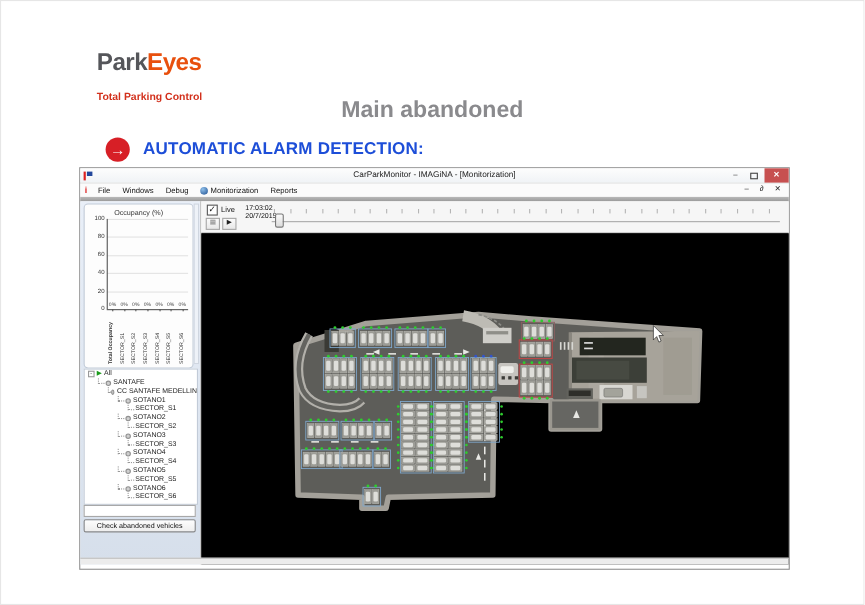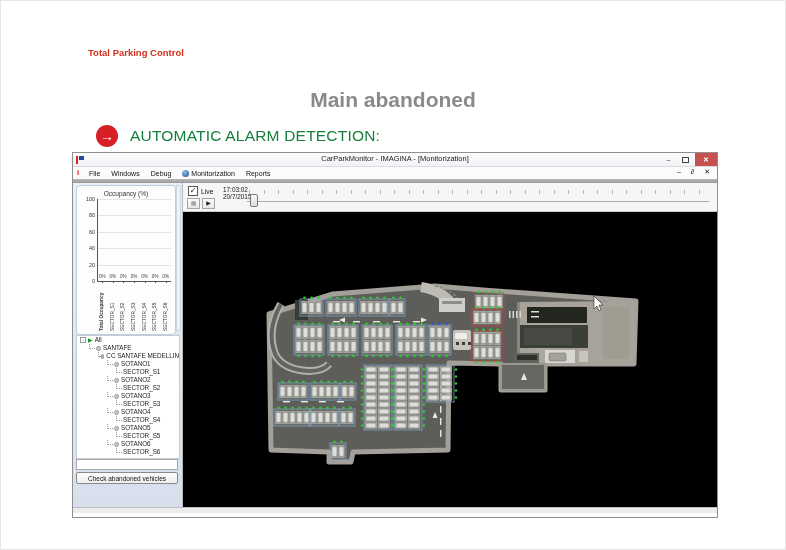--- a/index.html
+++ b/index.html
@@ -2,25 +2,25 @@
 <html><head>
 <meta charset="utf-8">
 <style>
   html,body{margin:0;padding:0}
   body{width:786px;height:550px;background:#fff;font-family:"Liberation Sans",sans-serif;position:relative;overflow:hidden}
   
   #slide-border{position:absolute;inset:0;border:1px solid #e6e6e6;pointer-events:none}
   #brand{position:absolute;left:88px;top:46px;line-height:1}
   #brand .b1{font-size:22px;font-weight:bold;color:#55565a;letter-spacing:-.5px}
   #brand .b2{font-size:22px;font-weight:bold;color:#e8500e;letter-spacing:-.5px}
-  #brand .tag{font-size:9.5px;font-weight:bold;color:#d2301c;margin-top:2px}
+  #brand .tag{font-size:9.5px;font-weight:bold;color:#d2301c;margin-top:16px}
   #main-title{position:absolute;left:0;top:88px;width:100%;text-align:center;font-size:21px;font-weight:bold;color:#8a8a8d}
   #bullet{position:absolute;left:96px;top:124px;height:24px;display:flex;align-items:center}
   #bullet .dot{width:22px;height:22px;border-radius:50%;background:#d71f26;color:#fff;display:flex;align-items:center;justify-content:center;font-size:14px;font-weight:bold}
-  #bullet .txt{margin-left:12px;font-size:15.5px;font-weight:normal;color:#15803d;letter-spacing:.2px}
+  #bullet .txt{margin-left:12px;font-size:15.5px;font-weight:bold;color:#1d4ed8;letter-spacing:.2px}
   
   #win{position:absolute;left:72px;top:152px;width:646px;height:366px;background:#fff;border:1px solid #8f8f8f;box-sizing:border-box}
   #titlebar{position:absolute;left:0;top:0;width:100%;height:14px;background:linear-gradient(#fdfdfd,#f0f3f6);border-bottom:1px solid #dcdcdc;box-sizing:border-box}
   #titlebar .ttl{position:absolute;left:0;top:1px;width:100%;text-align:center;font-size:7.5px;color:#222}
   #appicon{position:absolute;left:3px;top:3px;width:8px;height:8px}
   #appicon .r{position:absolute;left:0;top:0;width:2px;height:8px;background:#d22}
   #appicon .b{position:absolute;left:3px;top:0;width:5px;height:4px;background:#23489c}
   .wc{position:absolute;top:0;height:13px;width:17px;font-size:7px;text-align:center;line-height:13px;color:#333}
   #wc-min{right:40px}
   #wc-res{right:23px}
@@ -75,20 +75,21 @@
   #thumb{position:absolute;left:3px;top:11px;width:8px;height:13px;background:linear-gradient(#fafafa,#dcdcdc);border:1px solid #777;border-radius:2px;box-sizing:border-box}
   #viewer{position:absolute;left:0;top:29px;width:534px;height:301px;background:#000;overflow:hidden}
   #statusbar{position:absolute;left:0;bottom:0;width:644px;height:6px;background:#ececec;border-top:1px solid #bdbdbd;box-sizing:border-box}
 </style>
 </head>
 <body>
 
 <div id="slide-border"></div>
 
 <div id="brand">
+  <div><span class="b1">Park</span><span class="b2">Eyes</span></div>
   <div class="tag">Total Parking Control</div>
 </div>
 
 <div id="main-title">Main abandoned</div>
 
 <div id="bullet">
   <div class="dot">
       <span>→</span>
     </div>
   <div class="txt">AUTOMATIC ALARM DETECTION:</div>

